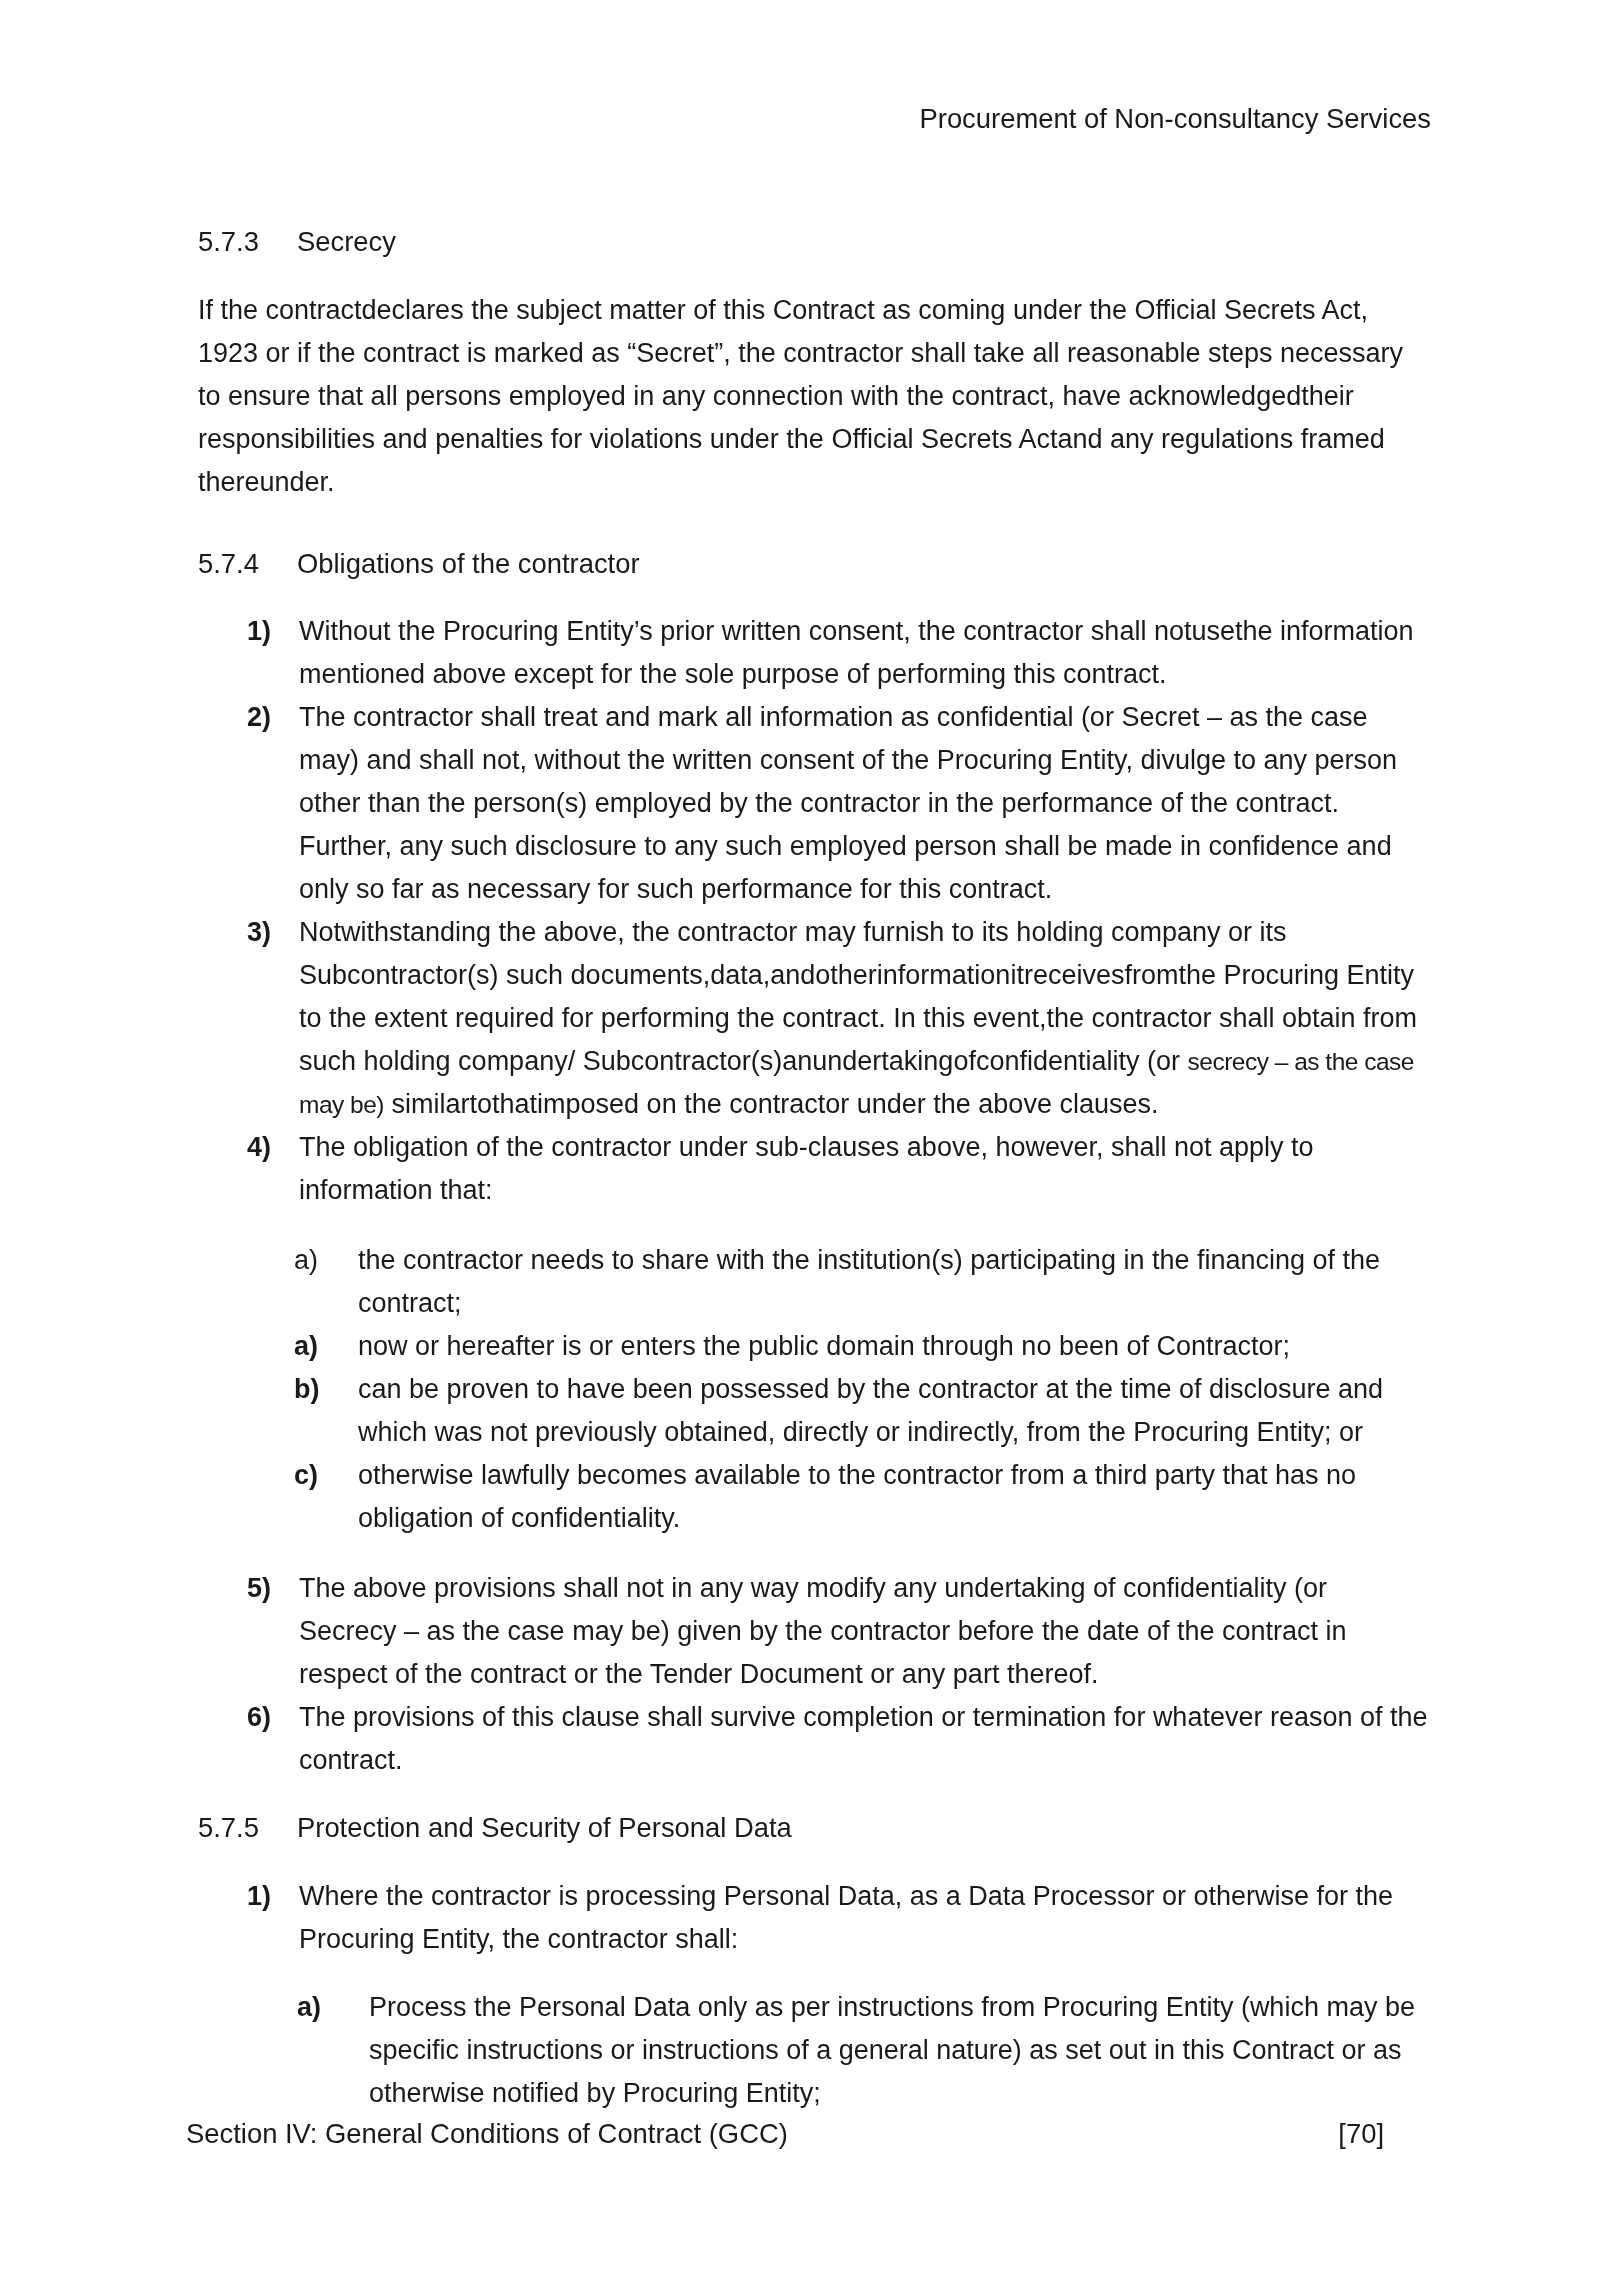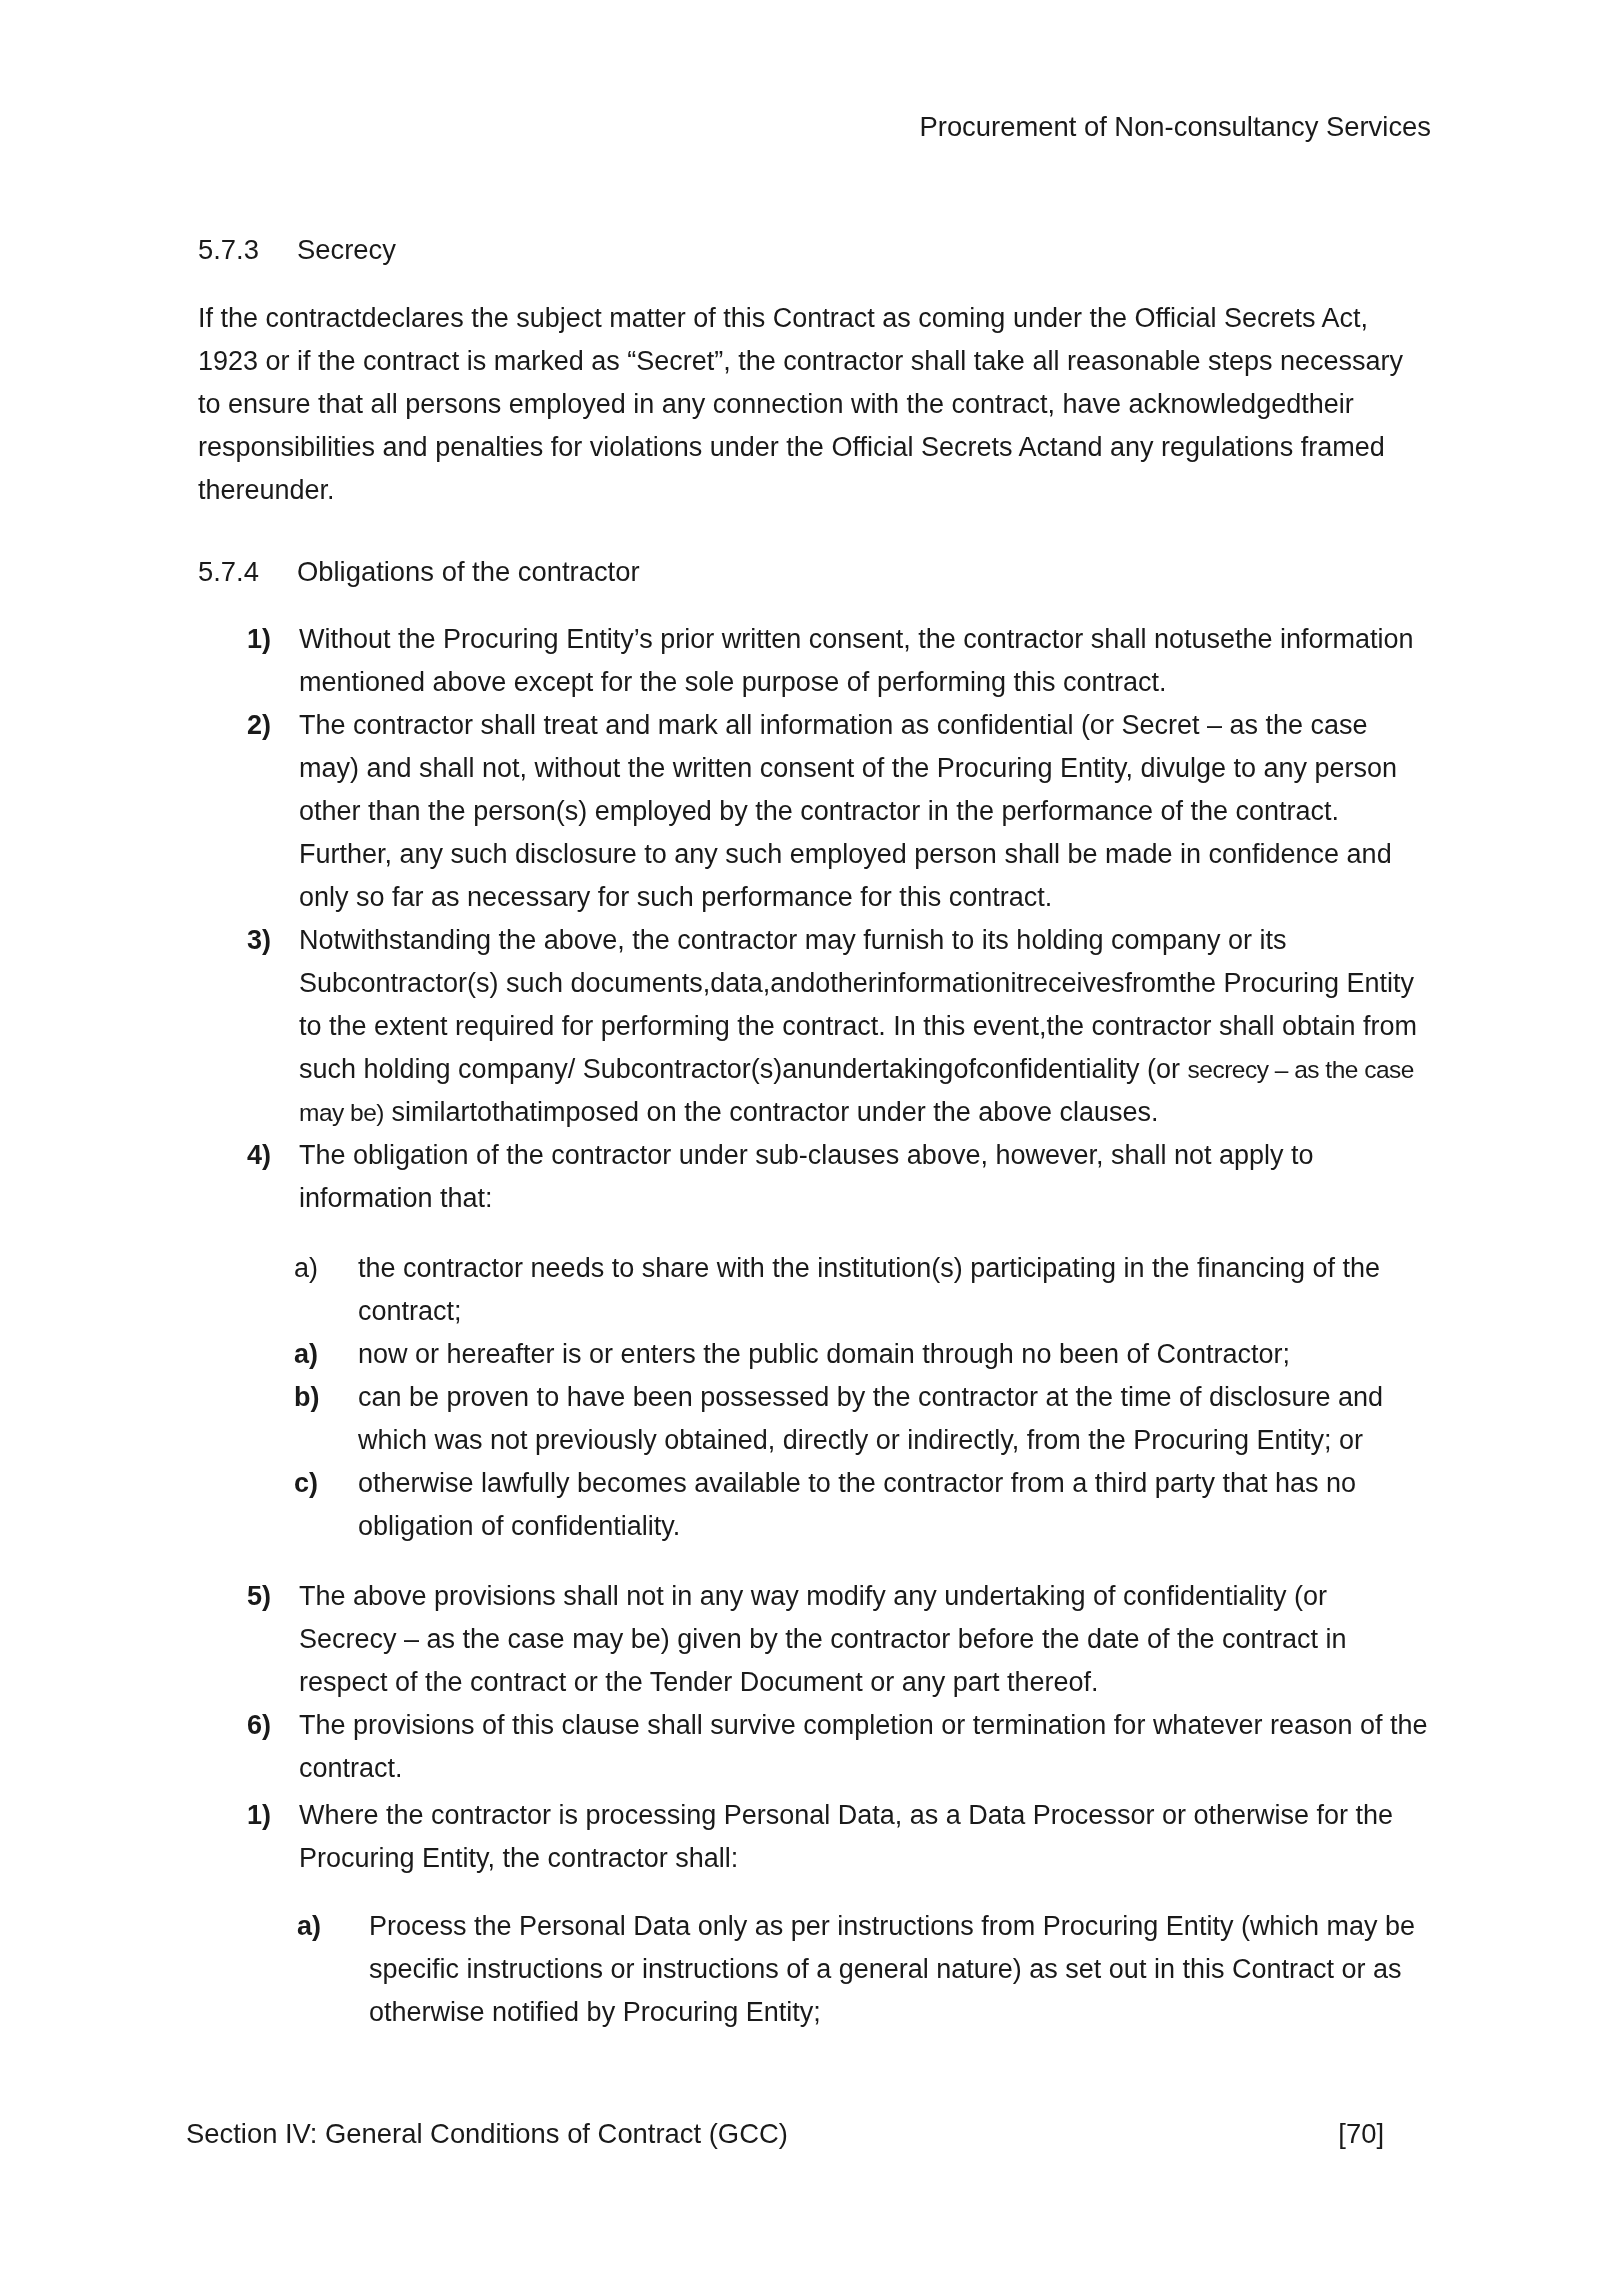--- a/index.html
+++ b/index.html
@@ -2,21 +2,21 @@
 <html><head>
 <meta charset="utf-8">
 <style>
   html, body { margin: 0; padding: 0; background: #ffffff; }
   .page {
     width: 1621px; height: 2293px; background: #ffffff; position: relative;
     font-family: "Liberation Sans", sans-serif;
     font-size: 27px; line-height: 43px; color: #1a1a1a;
     box-sizing: border-box; overflow: hidden;
   }
-  .content { position: absolute; left: 198px; top: 8px; width: 1233px; }
+  .content { position: absolute; left: 198px; top: 0; width: 1233px; }
   .header  { padding-top: 97px; margin-bottom: 80px; text-align: right; font-size: 27.4px; }
   .heading { font-weight: 400; margin-bottom: 25.5px; font-size: 27.4px; }
   .heading-mt { margin-top: 24.5px; }
   .hnum    { display: inline-block; width: 99px; }
   .body-para { margin: 0 0 38px 0; }
   .list    { margin-top: 3.9px; }
   .item    { position: relative; padding-left: 101px; }
   .marker  { position: absolute; left: 49px; font-weight: 700; }
   .sublist { margin-top: 27.4px; margin-bottom: 26.5px; }
   .subitem { position: relative; padding-left: 160px; }
@@ -91,20 +91,23 @@
       <div class="item">
         <span class="marker">5)</span>
         <span class="itext">The above provisions shall not in any way modify any undertaking of confidentiality (or Secrecy – as the case may be) given by the contractor before the date of the contract in respect of the contract or the Tender Document or any part thereof.</span>
       </div>
       <div class="item">
         <span class="marker">6)</span>
         <span class="itext">The provisions of this clause shall survive completion or termination for whatever reason of the contract.</span>
       </div>
     </div>
 
+    <div class="heading heading-mt">
+      <span class="hnum">5.7.5</span><span class="htitle">Protection and Security of Personal Data</span>
+    </div>
 
     <div class="list">
       <div class="item">
         <span class="marker">1)</span>
         <span class="itext">Where the contractor is processing Personal Data, as a Data Processor or otherwise for the Procuring Entity, the contractor shall:</span>
       </div>
       <div class="sublist sublist-575">
         <div class="subitem">
           <span class="smarker">a)</span>
           <span>Process the Personal Data only as per instructions from Procuring Entity (which may be specific instructions or instructions of a general nature) as set out in this Contract or as otherwise notified by Procuring Entity;</span>

